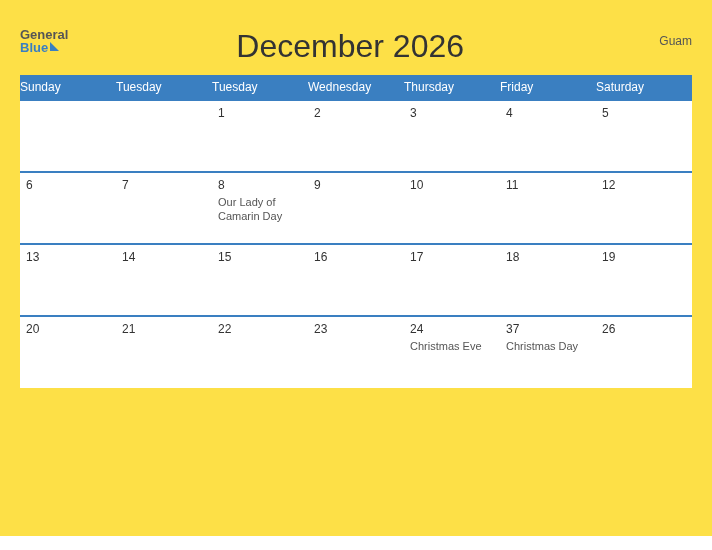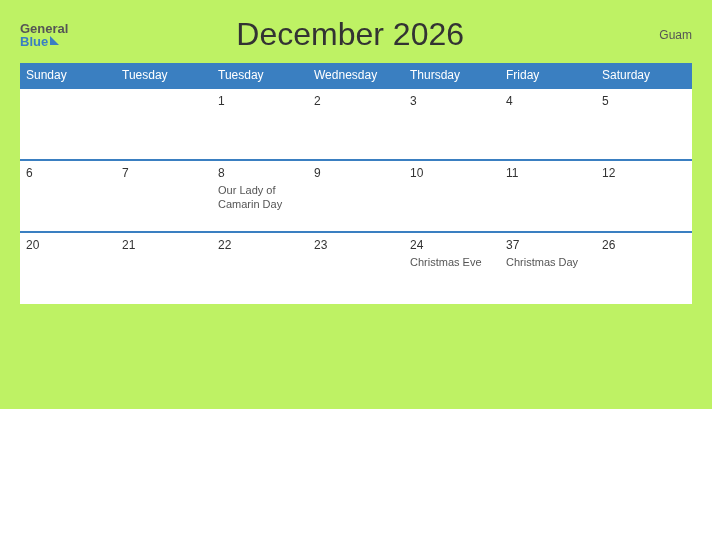--- a/index.html
+++ b/index.html
@@ -5,22 +5,22 @@
     * { box-sizing: border-box; margin: 0; padding: 0; }
     body {
       font-family: Arial, sans-serif;
       background: #fff;
       width: 712px;
       height: 550px;
       overflow: hidden;
     }
     .page {
       width: 712px;
-      height: 409px;
-      background: #bef264;
+      height: 536px;
+      background: #fde047;
       padding: 16px 20px 16px 20px;
     }
     
     .header {
       display: flex;
       align-items: center;
       justify-content: space-between;
       margin-bottom: 10px;
     }
     .logo {
@@ -50,40 +50,41 @@
       border-bottom: 0px solid transparent;
       margin-left: 2px;
       margin-top: -2px;
     }
     .title {
       font-size: 32px;
       font-weight: normal;
       color: #333;
       text-align: center;
       flex: 1;
+      margin-top: 12px;
     }
     .region {
       font-size: 12px;
       color: #555;
       text-align: right;
       min-width: 60px;
     }
     
     .calendar {
       width: 100%;
       border-collapse: collapse;
     }
     .calendar thead tr {
       background: #3a7fc1;
     }
     .calendar thead th {
       color: #fff;
       font-size: 12px;
       font-weight: normal;
-      padding: 5px 6px;
+      padding: 5px 0;
       text-align: left;
       border: none;
       width: calc(100% / 7);
     }
     .calendar tbody tr {
       border-top: 2px solid #3a7fc1;
     }
     .calendar tbody td {
       vertical-align: top;
       padding: 5px 6px;
@@ -171,20 +172,43 @@
           </td>
           <td>
             <span class="day-num">11</span>
           </td>
           <td>
             <span class="day-num">12</span>
           </td>
         </tr>
         <tr>
           <td>
+            <span class="day-num">13</span>
+          </td>
+          <td>
+            <span class="day-num">14</span>
+          </td>
+          <td>
+            <span class="day-num">15</span>
+          </td>
+          <td>
+            <span class="day-num">16</span>
+          </td>
+          <td>
+            <span class="day-num">17</span>
+          </td>
+          <td>
+            <span class="day-num">18</span>
+          </td>
+          <td>
+            <span class="day-num">19</span>
+          </td>
+        </tr>
+        <tr>
+          <td>
             <span class="day-num">20</span>
           </td>
           <td>
             <span class="day-num">21</span>
           </td>
           <td>
             <span class="day-num">22</span>
           </td>
           <td>
             <span class="day-num">23</span>

